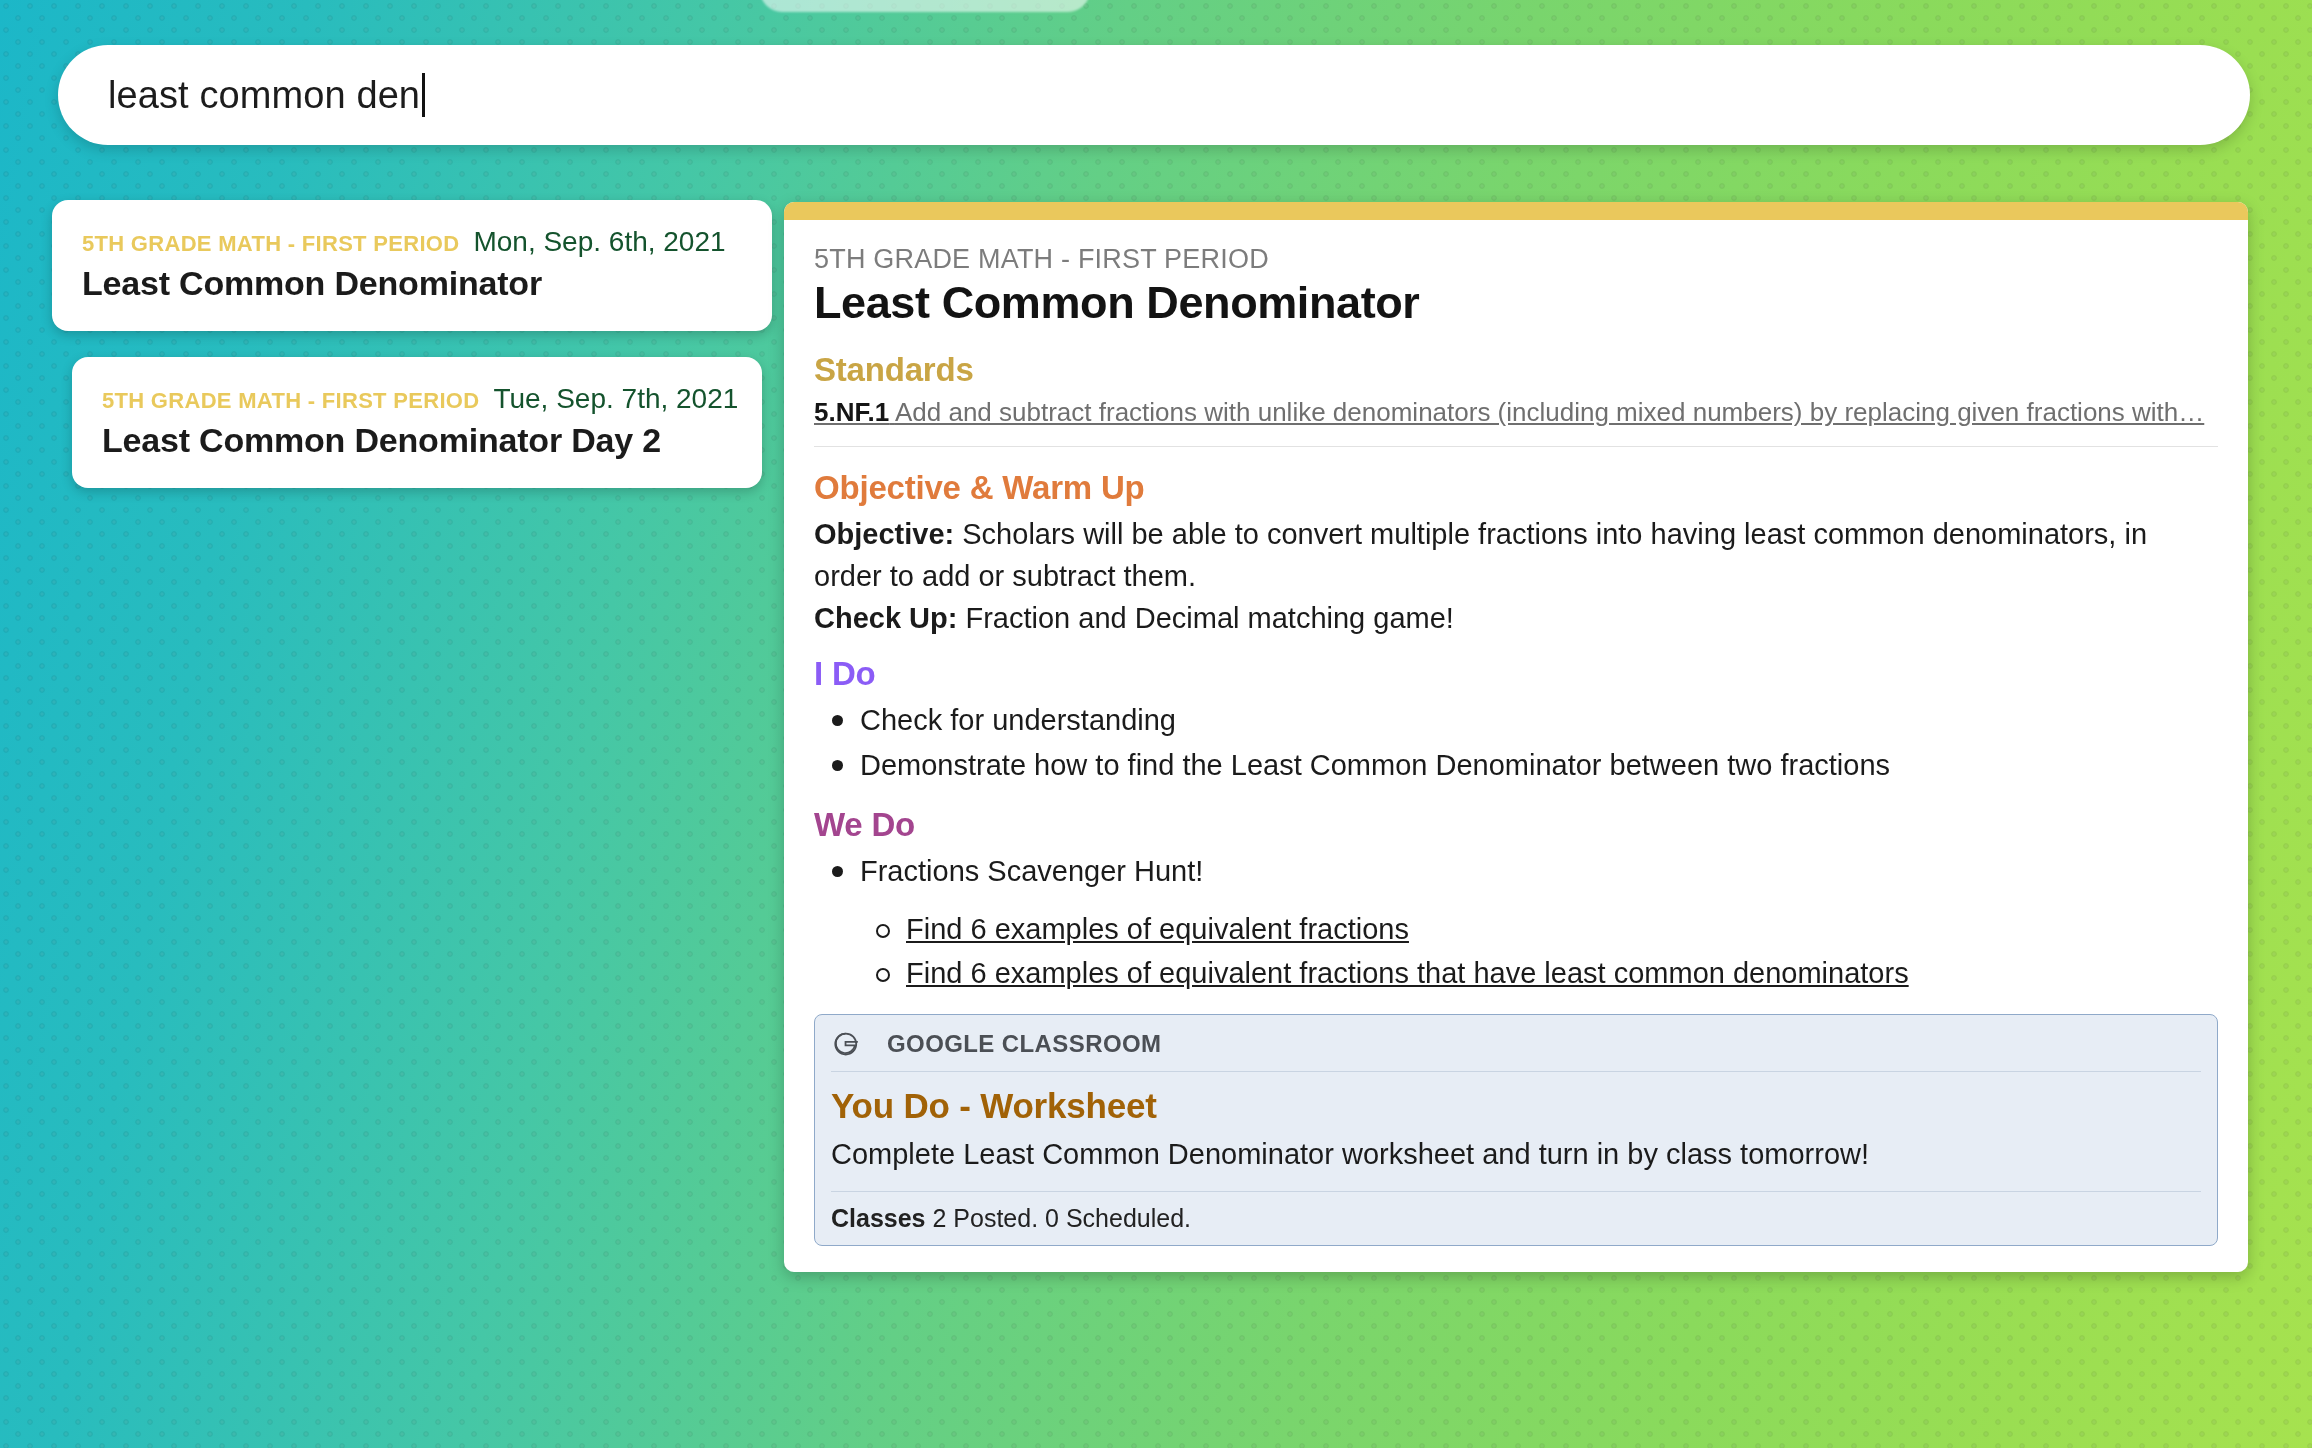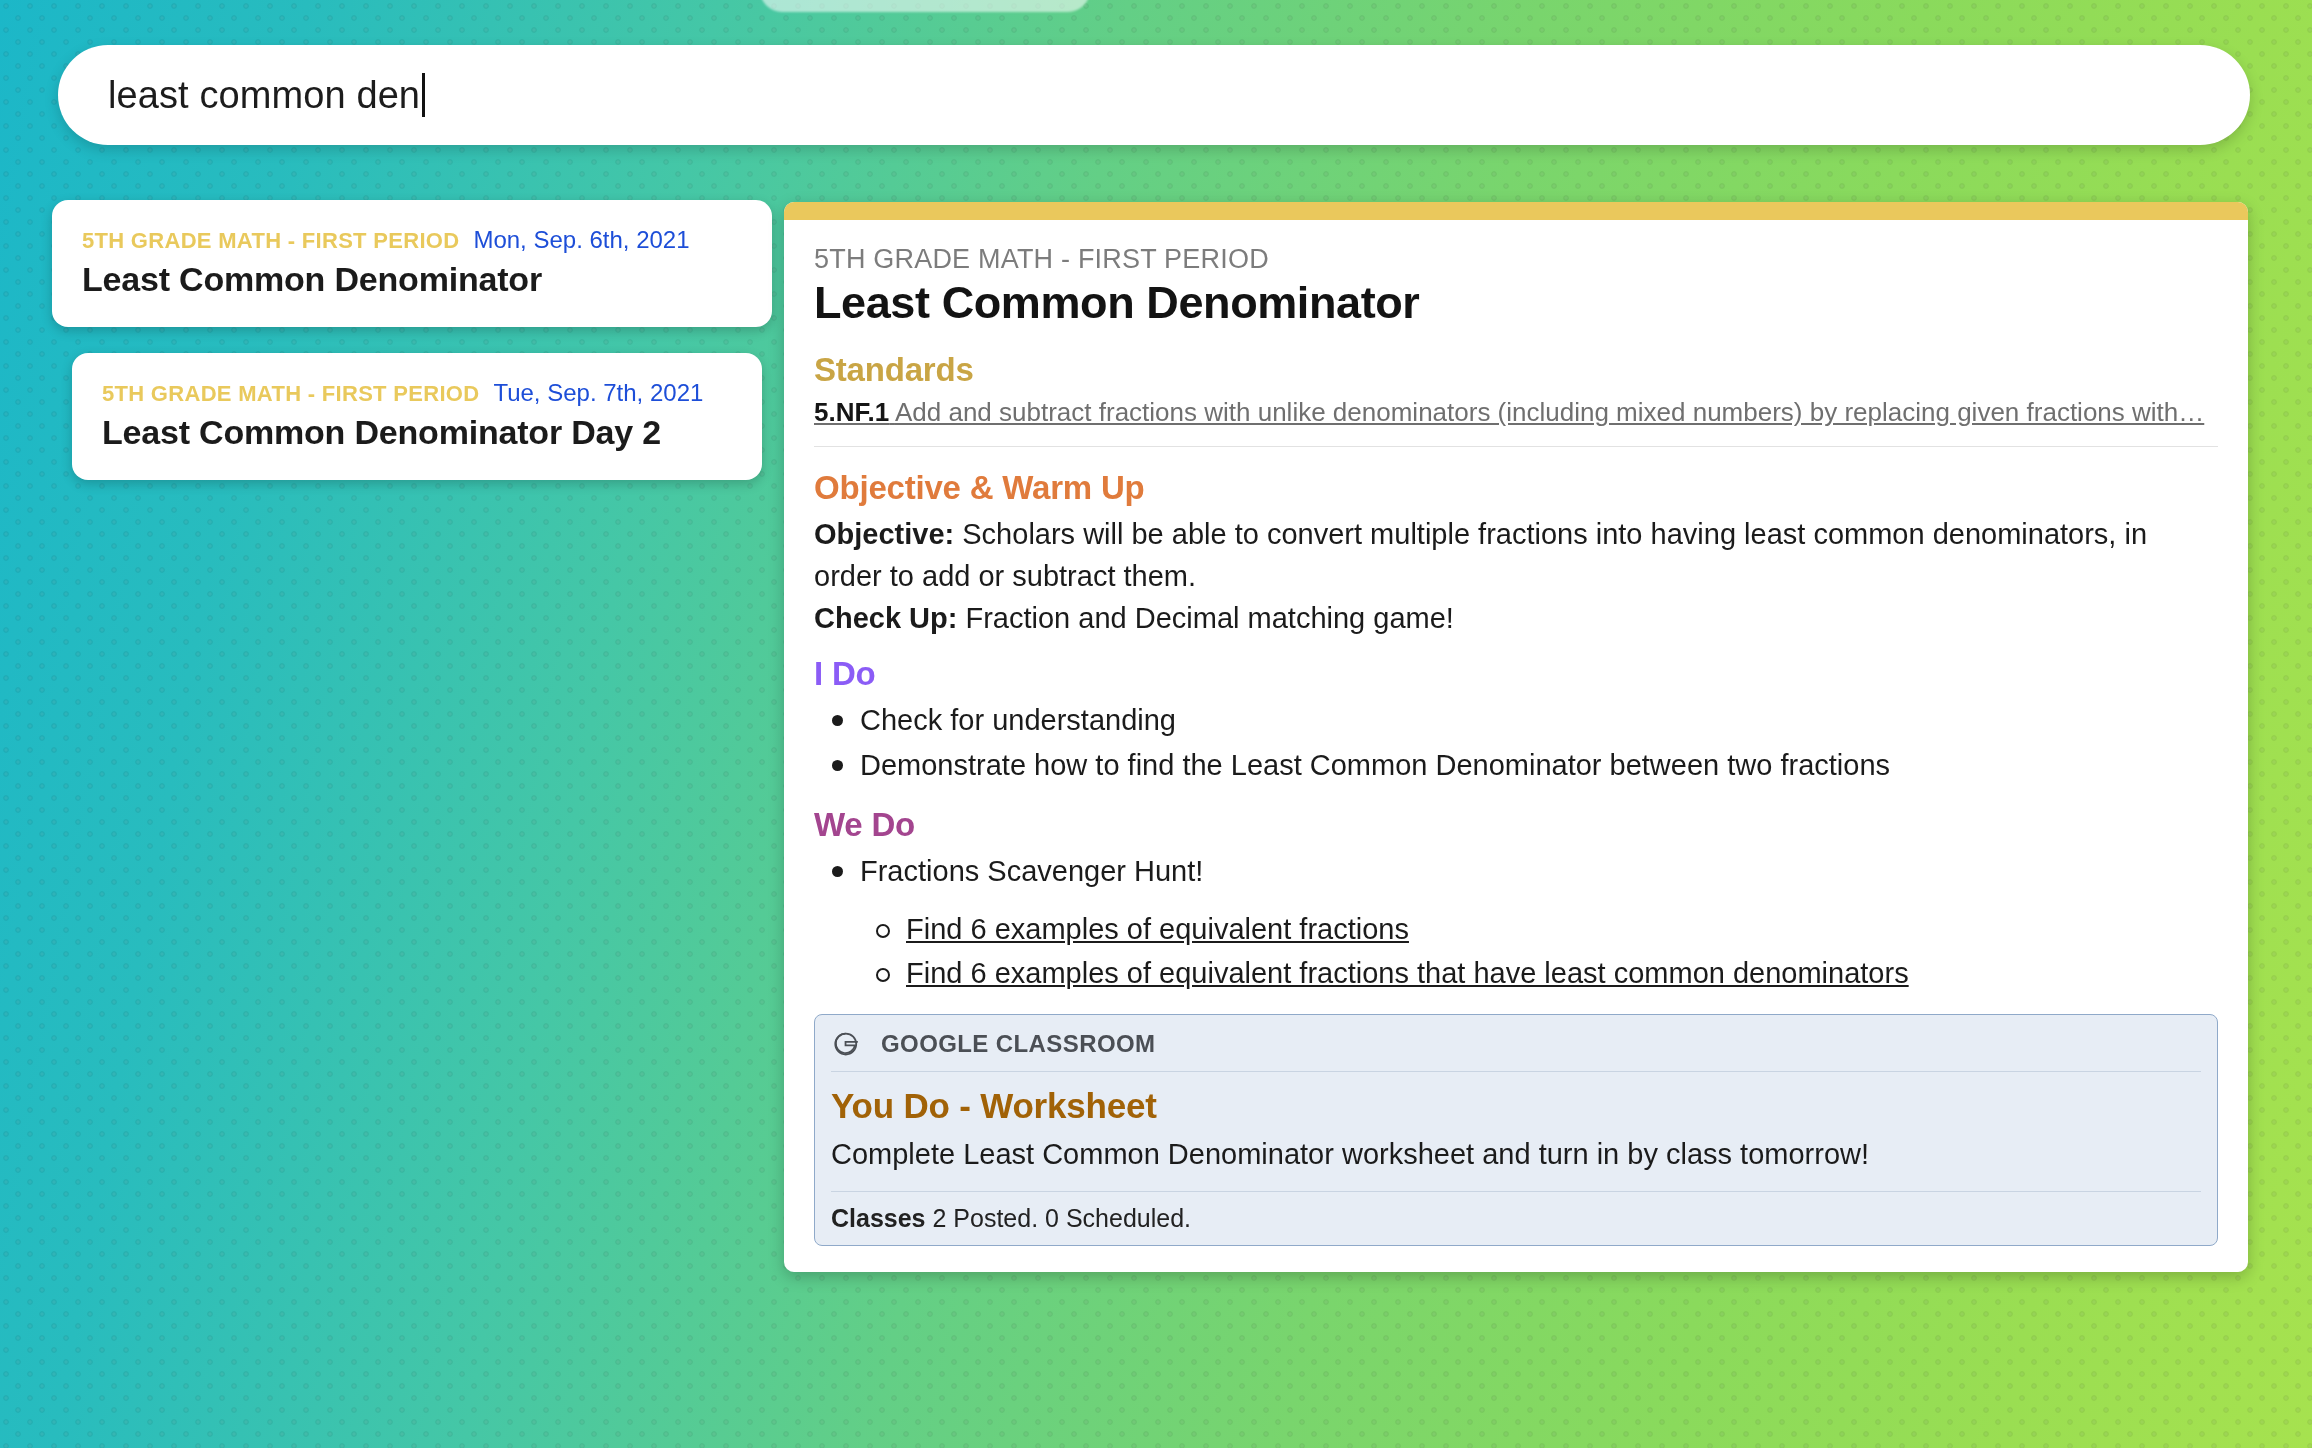--- a/index.html
+++ b/index.html
@@ -119,22 +119,22 @@
     margin-bottom: 6px;
   }
   .rc-course {
     color: #e9c95c;
     font-weight: bold;
     font-size: 22px;
     letter-spacing: .3px;
     white-space: nowrap;
   }
   .rc-date {
-    color: #1d4ed8;
-    font-size: 24px;
+    color: #14532d;
+    font-size: 28px;
     white-space: nowrap;
   }
   .rc-title {
     font-size: 34px;
     font-weight: bold;
     color: #1b1b1b;
     letter-spacing: -.2px;
     white-space: nowrap;
   }
 
@@ -257,21 +257,21 @@
   .gc-box {
     margin-top: 10px;
     background: #e7edf5;
     border: 1.5px solid #8fa9c9;
     border-radius: 8px;
     padding: 14px 16px 12px 16px;
   }
   .gc-head {
     display: flex;
     align-items: center;
-    gap: 20px;
+    gap: 26px;
     padding-bottom: 12px;
     border-bottom: 1px solid #c9d4e2;
   }
   .gc-logo { width: 30px; height: 30px; display: block; }
   .gc-label {
     font-size: 24px;
     font-weight: bold;
     color: #4b4f55;
     letter-spacing: .4px;
   }

